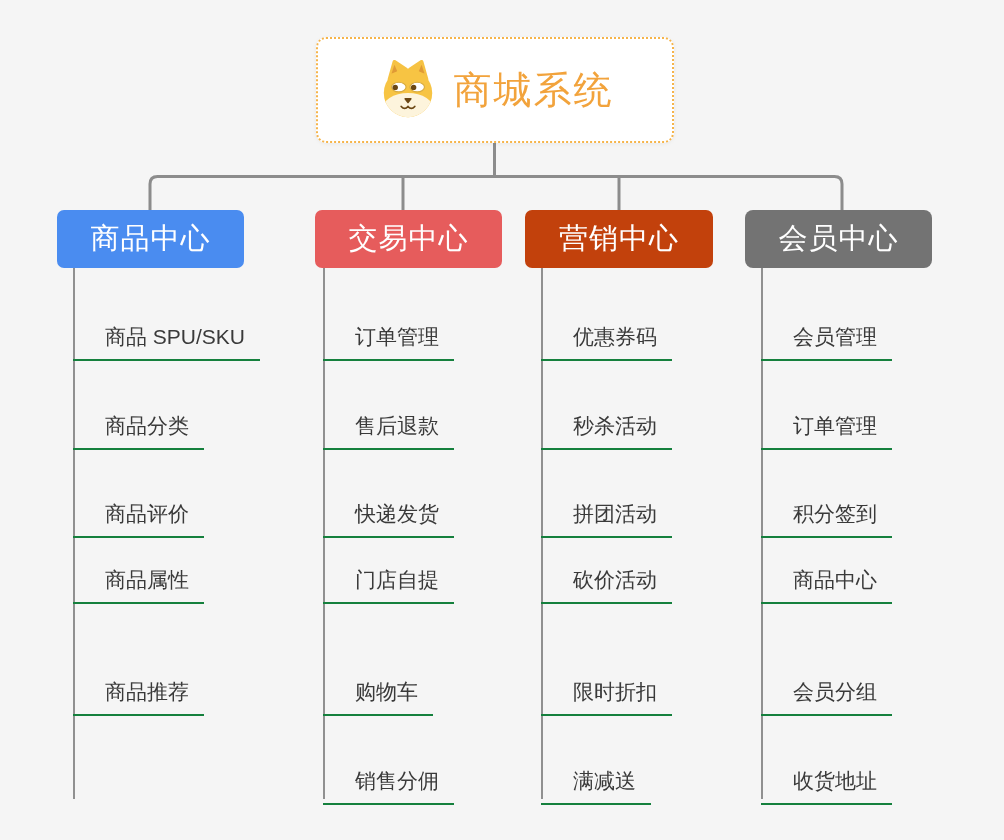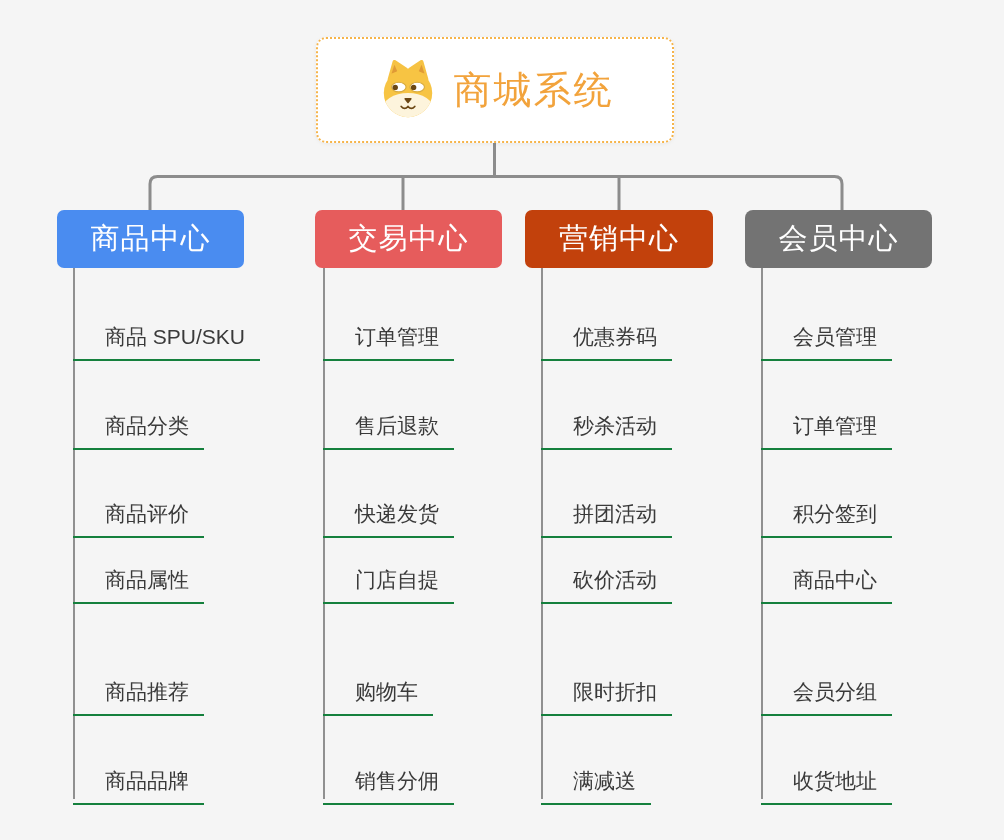--- a/index.html
+++ b/index.html
@@ -98,21 +98,20 @@
   </div>
 
   <div class="branch" style="left:57px;width:187px">
     <div class="branch-header" style="background: rgb(74, 140, 240);">商品中心</div>
     <div class="trunk" style="background: rgb(144, 144, 144);"></div>
     <div class="sub-item r0">商品 SPU/SKU</div>
     <div class="sub-item r1">商品分类</div>
     <div class="sub-item r2">商品评价</div>
     <div class="sub-item r3">商品属性</div>
     <div class="sub-item r4">商品推荐</div>
-    <div class="sub-item r5">商品品牌</div>
   </div>
 
   <div class="branch" style="left:307px;width:187px">
     <div class="branch-header" style="background: rgb(230, 92, 92); margin-left: 8px;">交易中心</div>
     <div class="trunk" style="background: rgb(144, 144, 144);"></div>
     <div class="sub-item r0">订单管理</div>
     <div class="sub-item r1">售后退款</div>
     <div class="sub-item r2">快递发货</div>
     <div class="sub-item r3">门店自提</div>
     <div class="sub-item r4">购物车</div>

